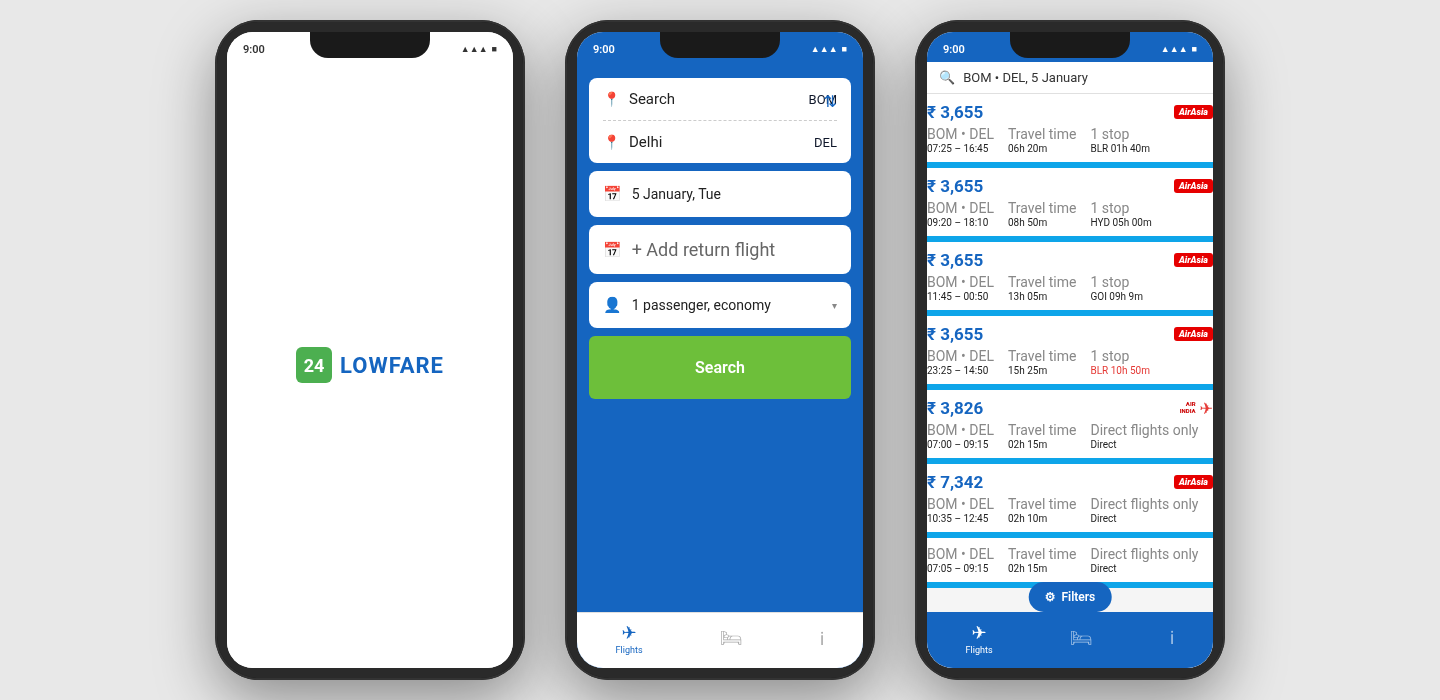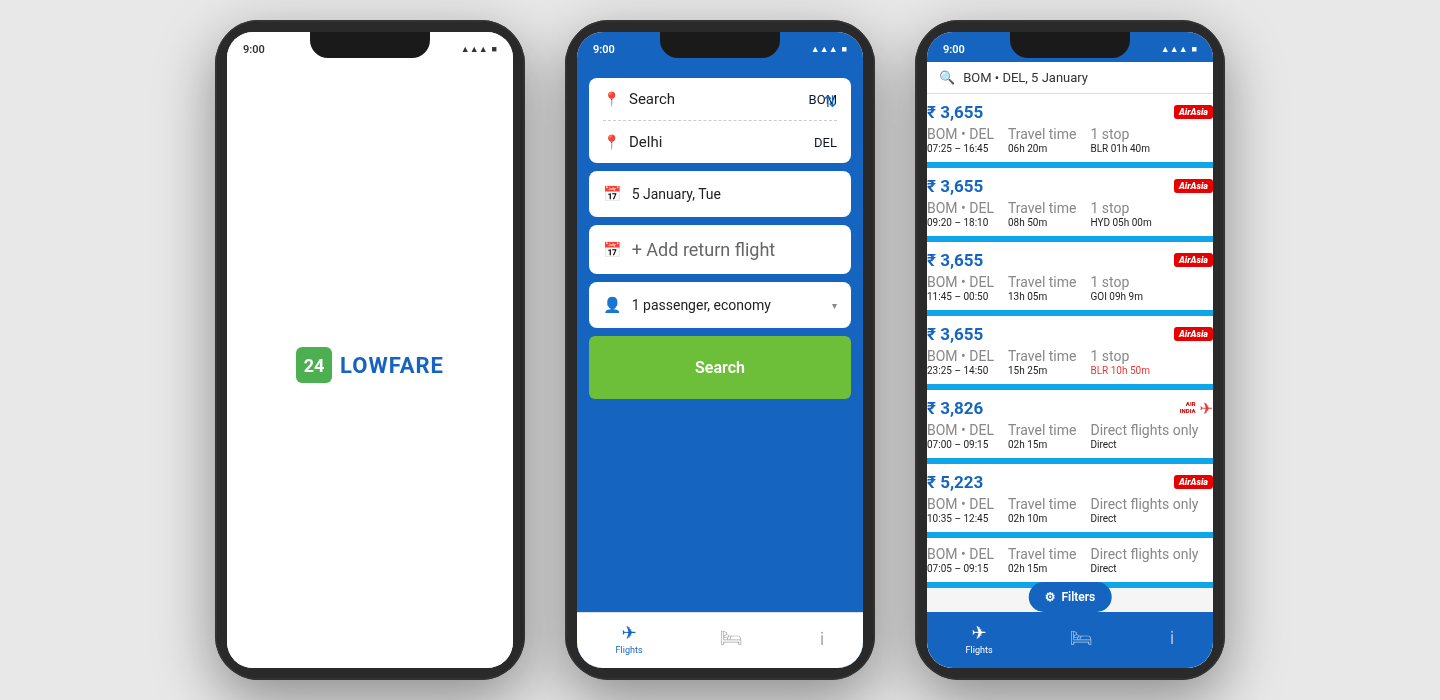--- a/index.html
+++ b/index.html
@@ -571,21 +571,21 @@
           <div class="flight-value">02h 15m</div>
         </div>
         <div>
           <div class="flight-label">Direct flights only</div>
           <div class="flight-value" style="color:#222">Direct</div>
         </div>
       </div>
     </div>
               <div class="flight-card">
       <div class="flight-top">
-        <span class="flight-price">₹ 5,223</span>
+        <span class="flight-price">₹ 7,342</span>
         <div class="airline-logo">
                     <div class="airasia-logo"><span style="font-style:italic;font-weight:900;font-size:9px;">Air</span><span style="font-style:italic;font-weight:900;font-size:9px;">Asia</span></div>
                   </div>
       </div>
       <div class="flight-details">
         <div>
           <div class="flight-label">BOM • DEL</div>
           <div class="flight-value">10:35 – 12:45</div>
         </div>
         <div>

